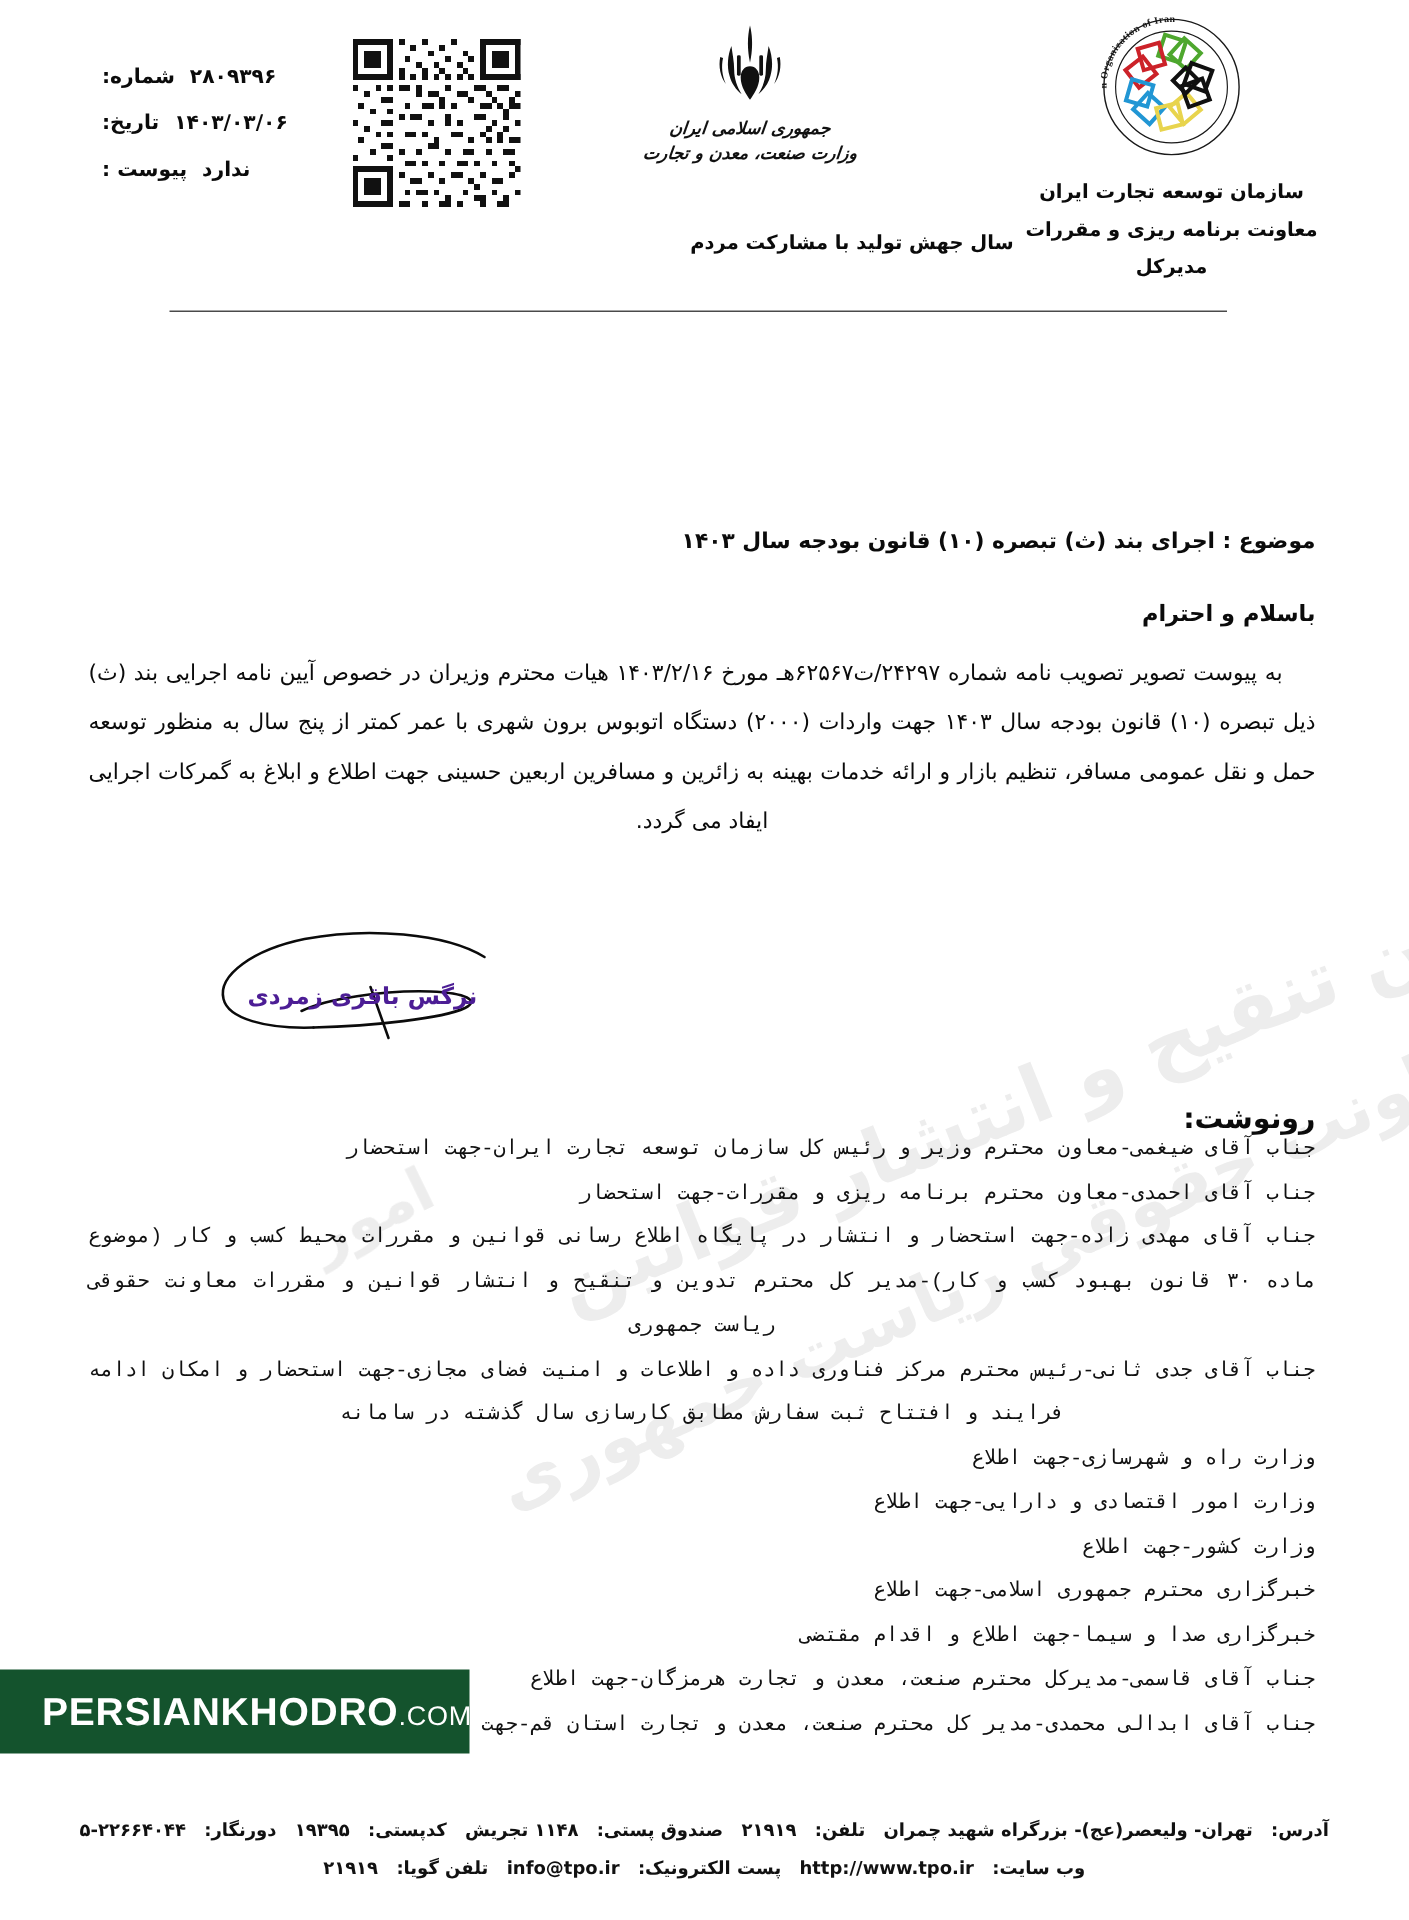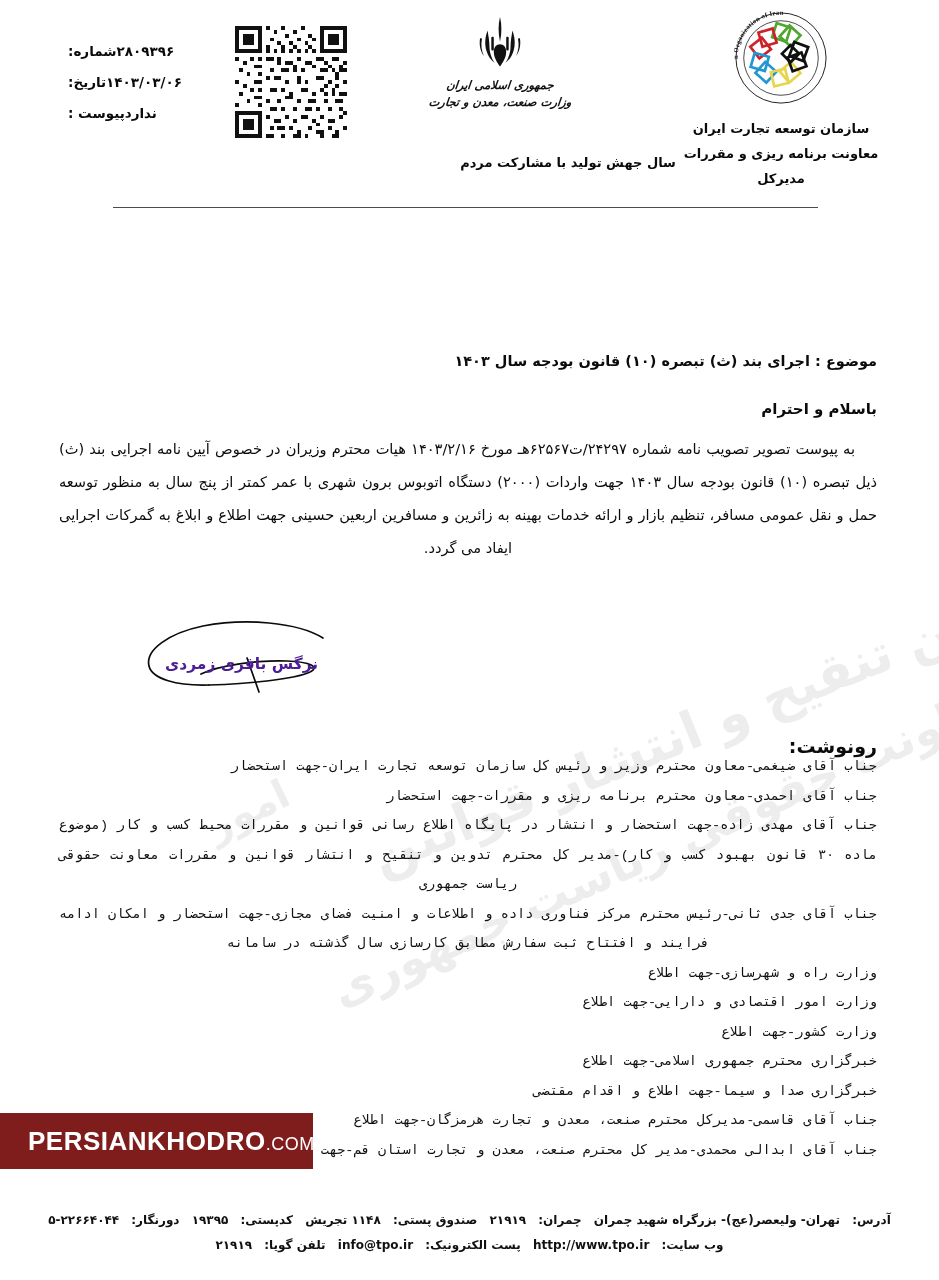--- a/index.html
+++ b/index.html
@@ -63,21 +63,21 @@
     transform: rotate(-26deg);
     transform-origin: right top;
   }
 
   .persiankhodro-badge {
     position: absolute;
     left: 0;
     top: 1113px;
     width: 313px;
     height: 56px;
-    background: #7f1d1d;
+    background: #14532d;
     z-index: 6;
     display: flex;
     align-items: center;
     direction: ltr;
   }
   .pk-text {
     margin-right: 0;
     margin-left: 0;
     padding-left: 28px;
     color: #ffffff;
@@ -112,20 +112,21 @@
     text-align: left;
     font-size: 13.5px;
     font-weight: 700;
     line-height: 31px;
     direction: rtl;
   }
   .meta-row {
     display: flex;
     flex-direction: row-reverse;
     justify-content: flex-start;
+    gap: 10px;
     white-space: nowrap;
   }
   .meta-label { font-weight: 700; }
   .meta-value { font-weight: 700; }
 
   
   .qr-code {
     position: absolute;
     left: 235px;
     top: 26px;
@@ -593,21 +594,21 @@
   </ul>
 
   <div class="persiankhodro-badge">
     <div class="pk-text"><span>PERSIANKHODRO</span><span class="pk-tld">.COM</span></div>
   </div>
 
   <div class="footer">
     <div class="footer-row">
       <span>آدرس:</span>
       <span>تهران- ولیعصر(عج)- بزرگراه شهید چمران</span>
-      <span>چمران:</span>
+      <span>تلفن:</span>
       <span>۲۱۹۱۹</span>
       <span>صندوق پستی:</span>
       <span>۱۱۴۸ تجریش</span>
       <span>کدپستی:</span>
       <span>۱۹۳۹۵</span>
       <span>دورنگار:</span>
       <span>۲۲۶۶۴۰۴۴-۵</span>
     </div>
     <div class="footer-row">
       <span>وب سایت:</span>

